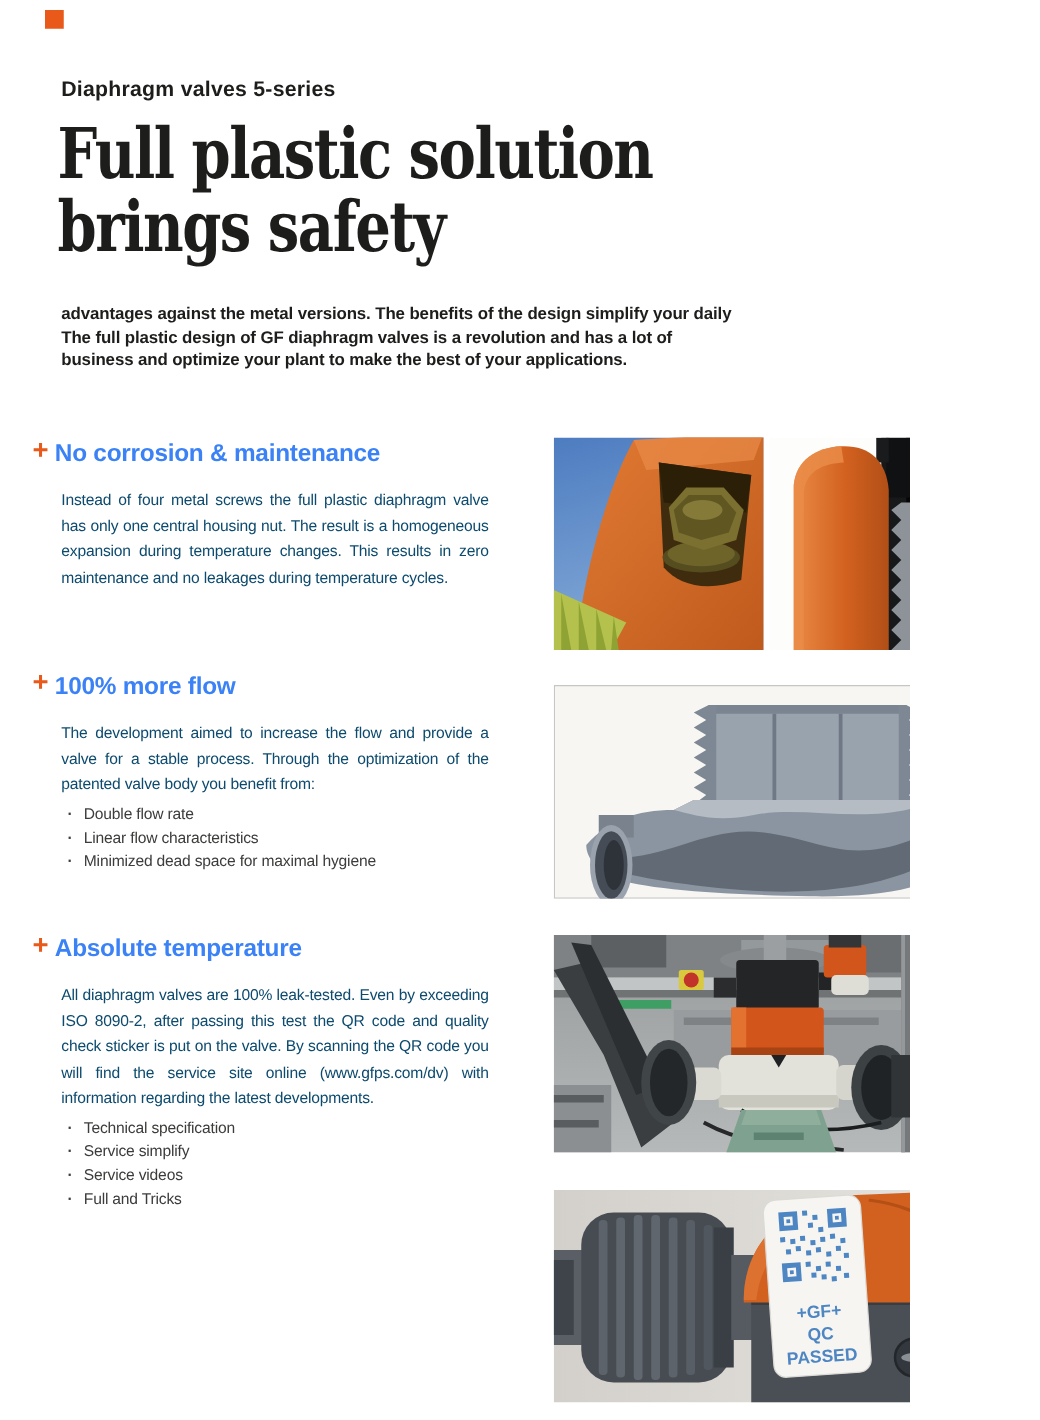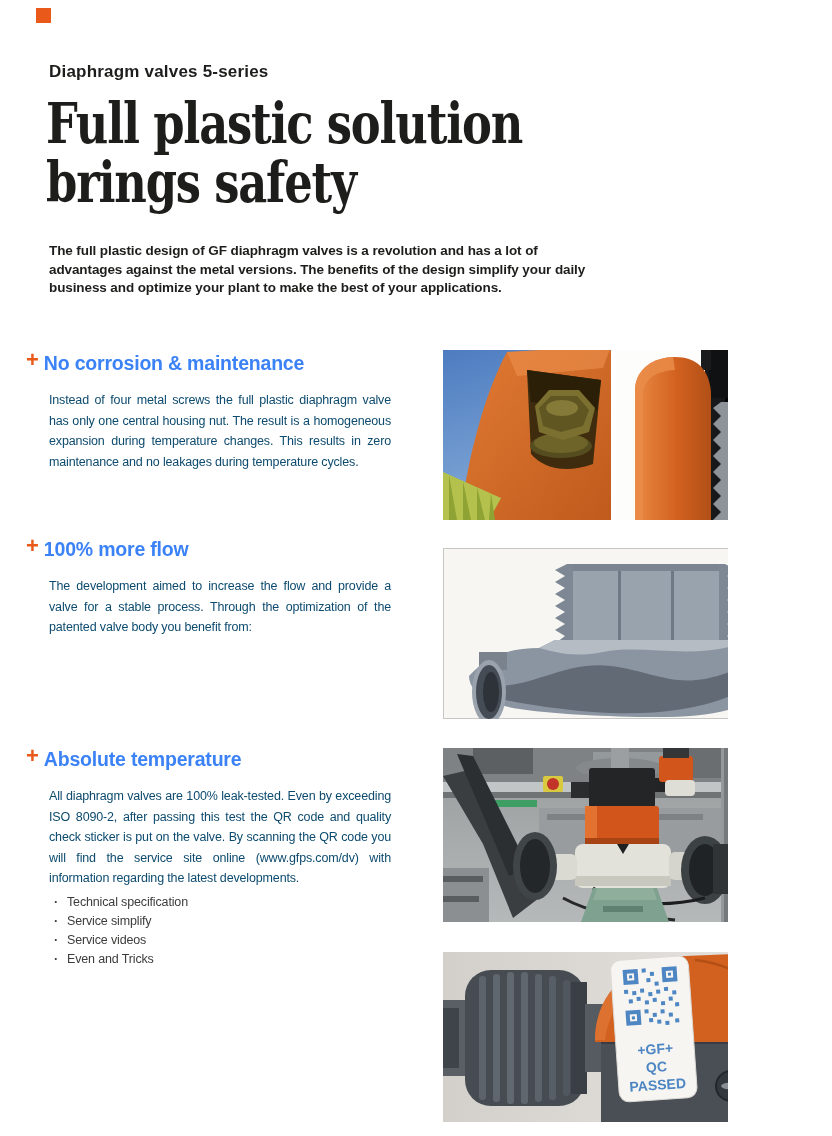--- a/index.html
+++ b/index.html
@@ -38,52 +38,57 @@
   <div class="corner-mark"></div>
 
   <div class="kicker">Diaphragm valves 5-series</div>
 
   <div class="title">
     <div>Full plastic solution</div>
     <div>brings safety</div>
   </div>
 
   <div class="intro">
+    <div>advantages against the metal versions. The benefits of the design simplify your daily</div>
     <div>The full plastic design of GF diaphragm valves is a revolution and has a lot of</div>
-    <div>advantages against the metal versions. The benefits of the design simplify your daily</div>
     <div>business and optimize your plant to make the best of your applications.</div>
   </div>
 
   <div class="section" style="top:351px;">
     <div class="sec-head">
       <span class="plus">+</span>
       <span class="sec-title">No corrosion &amp; maintenance</span>
     </div>
     <div class="sec-body">Instead of four metal screws the full plastic diaphragm valve has only one central housing nut. The result is a homogeneous expansion during temperature changes. This results in zero maintenance and no leakages during temperature cycles.</div>
   </div>
 
   <div class="section" style="top:537px;">
     <div class="sec-head">
       <span class="plus">+</span>
       <span class="sec-title">100% more flow</span>
     </div>
     <div class="sec-body">The development aimed to increase the flow and provide a valve for a stable process. Through the optimization of the patented valve body you benefit from:</div>
+    <ul class="bullets">
+      <li>Double flow rate</li>
+      <li>Linear flow characteristics</li>
+      <li>Minimized dead space for maximal hygiene</li>
+    </ul>
   </div>
 
   <div class="section" style="top:747px;">
     <div class="sec-head">
       <span class="plus">+</span>
       <span class="sec-title">Absolute temperature</span>
     </div>
     <div class="sec-body">All diaphragm valves are 100% leak-tested. Even by exceeding ISO 8090-2, after passing this test the QR code and quality check sticker is put on the valve. By scanning the QR code you will find the service site online (www.gfps.com/dv) with information regarding the latest developments.</div>
     <ul class="bullets">
       <li>Technical specification</li>
       <li>Service simplify</li>
       <li>Service videos</li>
-      <li>Even and Tricks</li>
+      <li>Full and Tricks</li>
     </ul>
   </div>
 
   <div class="photo" id="photo1">
     <svg viewBox="0 0 338 170">
       <defs>
         <linearGradient id="blu" x1="0" y1="0" x2="0.3" y2="1">
           <stop offset="0" stop-color="#4d7cc0"></stop>
             <stop offset="1" stop-color="#85abd8"></stop>
         </linearGradient>

